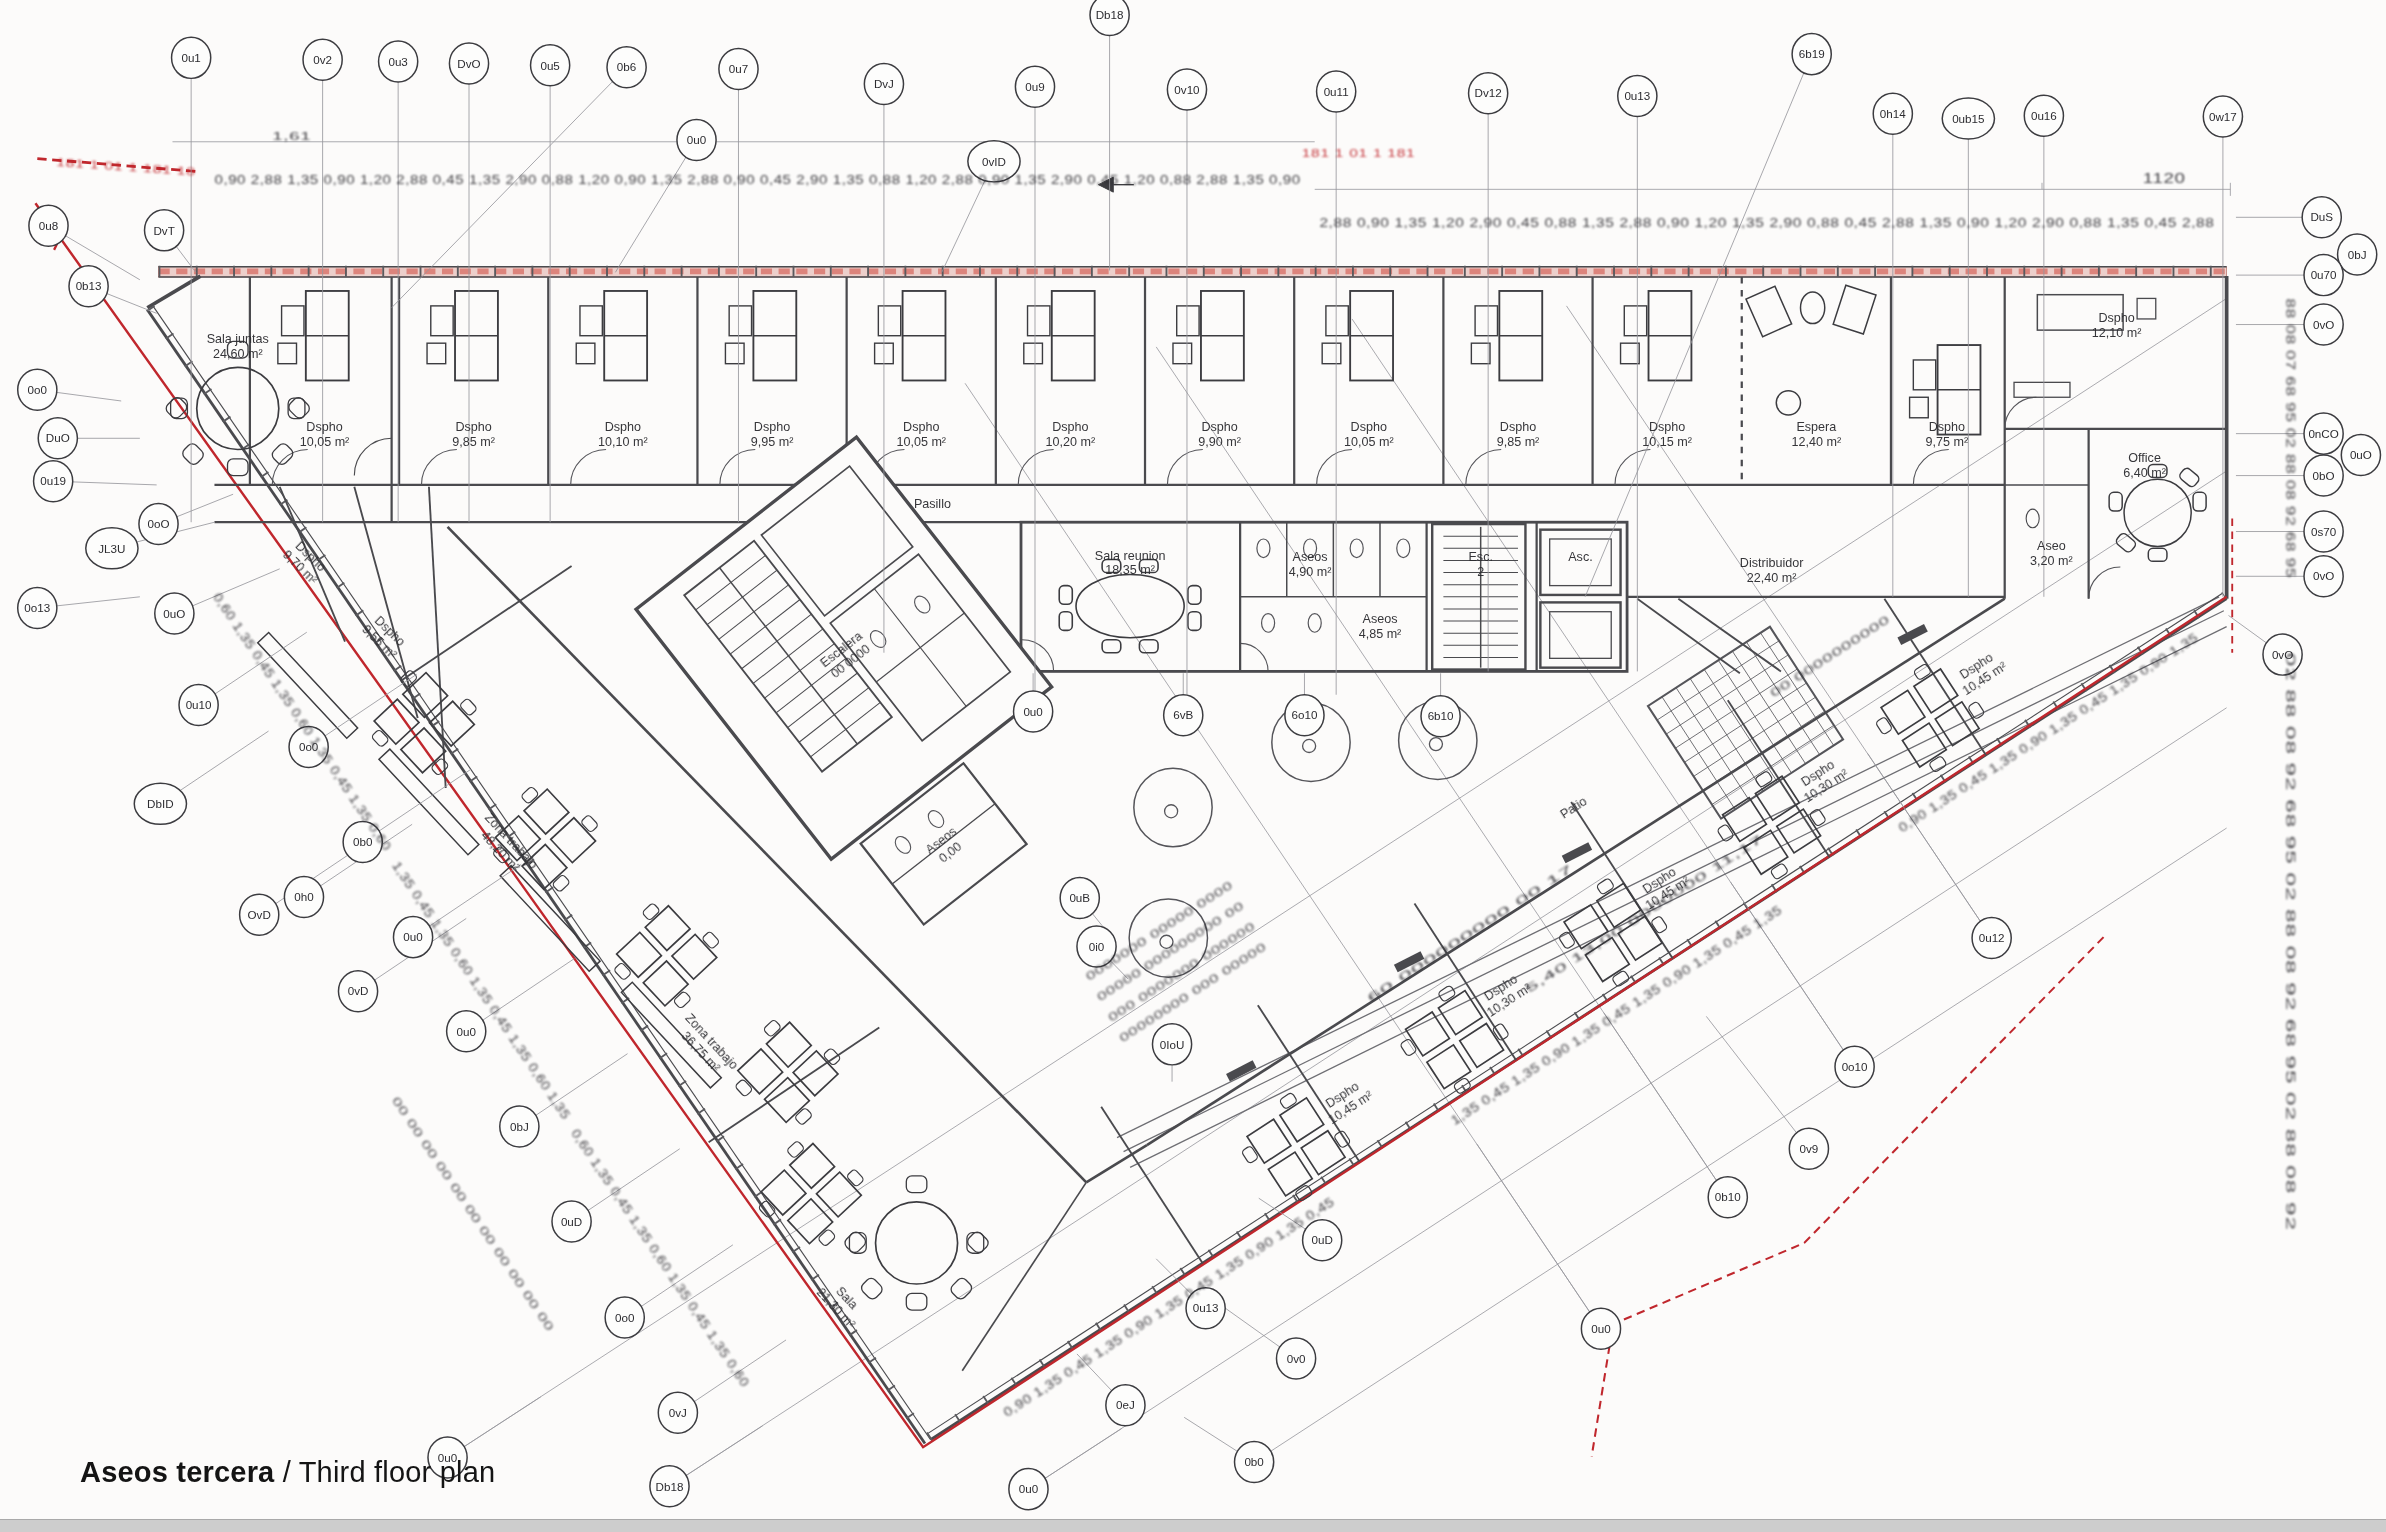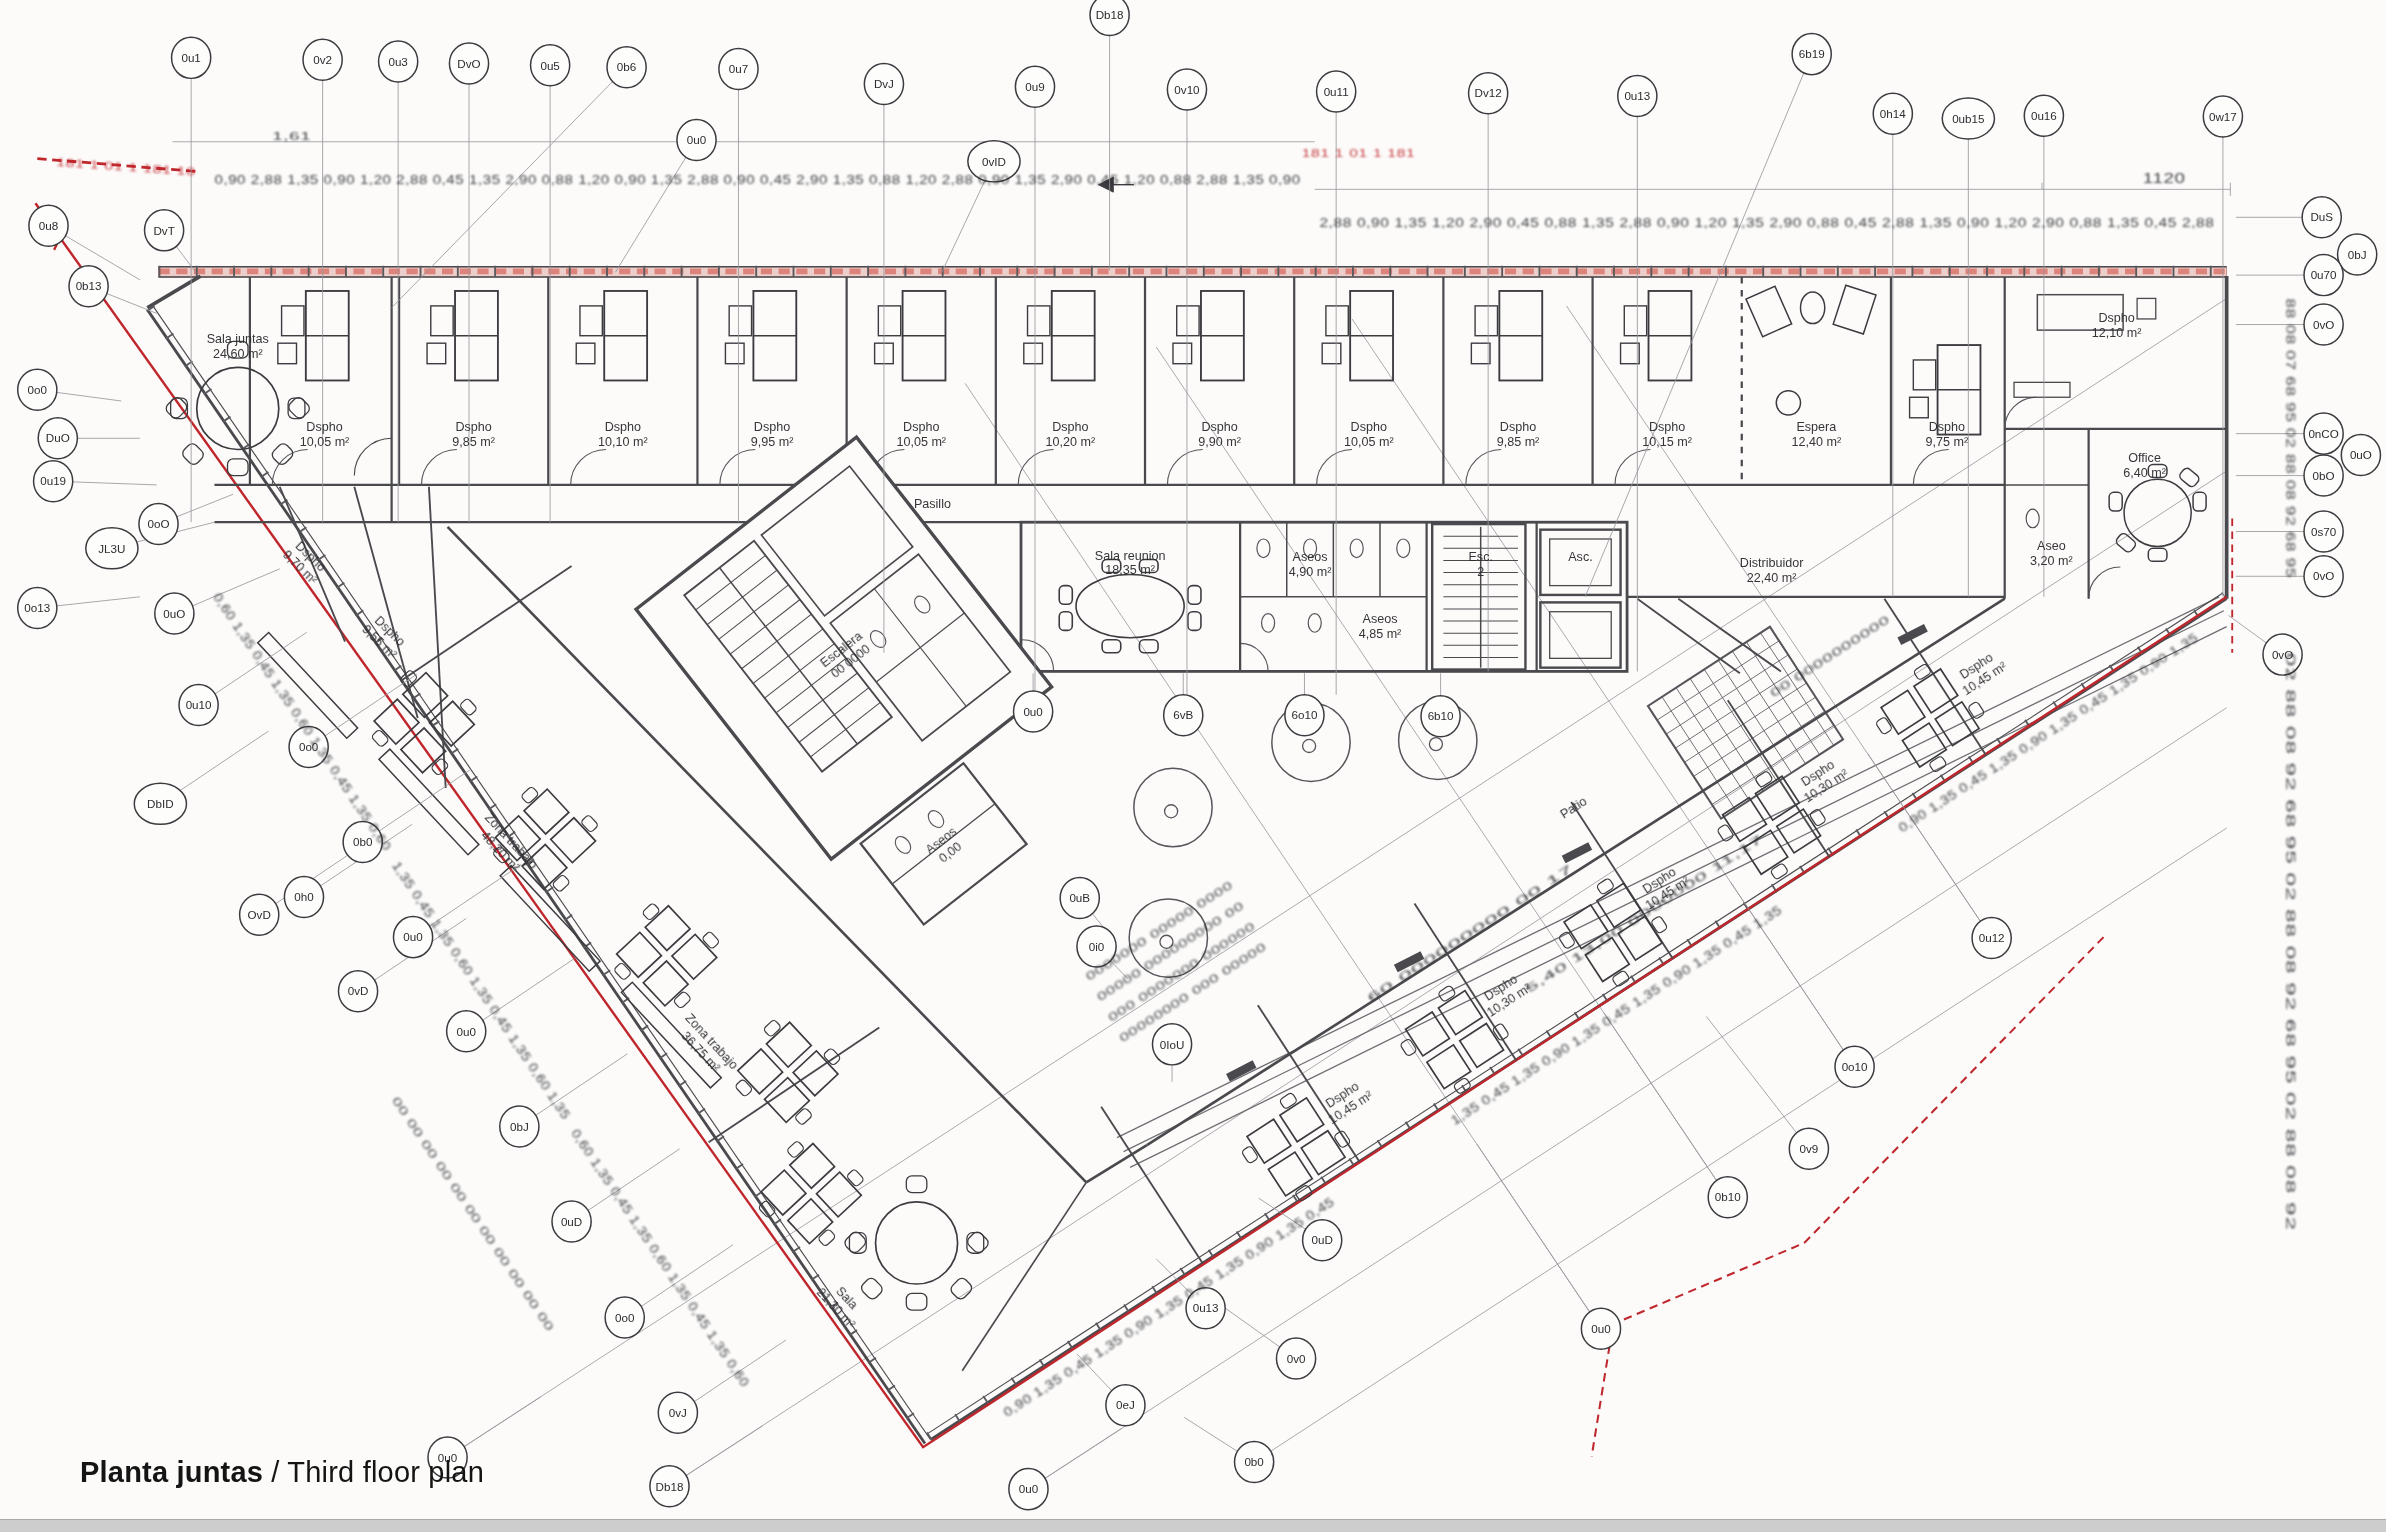--- a/index.html
+++ b/index.html
@@ -656,18 +656,18 @@
         <text transform="translate(1442 1178) rotate(-33)" text-anchor="middle" font-size="13.5" fill="#2c2c30" class="garble2"><tspan x="0" dy="0">Dspho</tspan><tspan x="0" dy="16">10,45 m²</tspan></text>
         <text transform="translate(1612 1063) rotate(-33)" text-anchor="middle" font-size="13.5" fill="#2c2c30" class="garble2"><tspan x="0" dy="0">Dspho</tspan><tspan x="0" dy="16">10,30 m²</tspan></text>
         <text transform="translate(1782 948) rotate(-33)" text-anchor="middle" font-size="13.5" fill="#2c2c30" class="garble2"><tspan x="0" dy="0">Dspho</tspan><tspan x="0" dy="16">10,45 m²</tspan></text>
         <text transform="translate(1952 833) rotate(-33)" text-anchor="middle" font-size="13.5" fill="#2c2c30" class="garble2"><tspan x="0" dy="0">Dspho</tspan><tspan x="0" dy="16">10,30 m²</tspan></text>
         <text transform="translate(2122 718) rotate(-33)" text-anchor="middle" font-size="13.5" fill="#2c2c30" class="garble2"><tspan x="0" dy="0">Dspho</tspan><tspan x="0" dy="16">10,45 m²</tspan></text>
         <text transform="translate(1690 870) rotate(-33)" text-anchor="middle" font-size="13.5" fill="#2c2c30" class="garble2"><tspan x="0" dy="0">Patio</tspan></text>
       </g>
 </svg>
 
 <div class="title-block">
-  <span class="b">Planta juntas</span><span> / Third floor plan</span>
+  <span class="b">Aseos tercera</span><span> / Third floor plan</span>
 </div>
 
 <div class="bottom-strip"></div>
 </div>
 
 
 </body></html>

